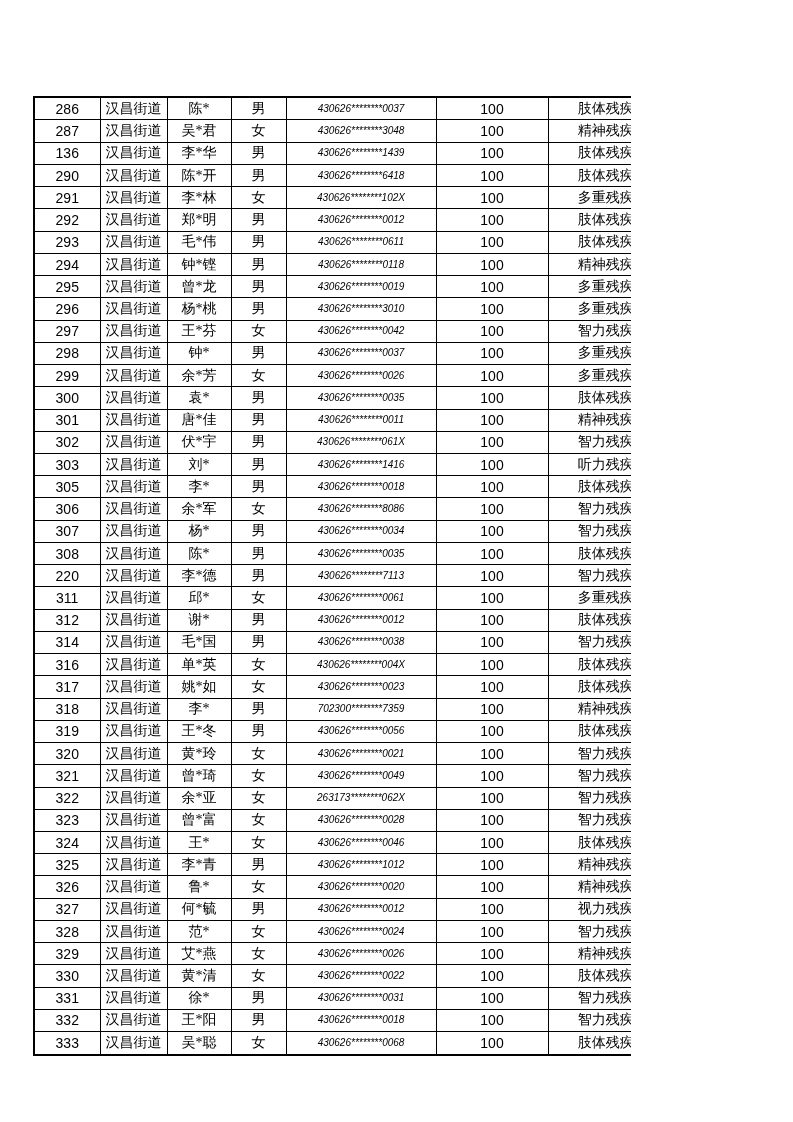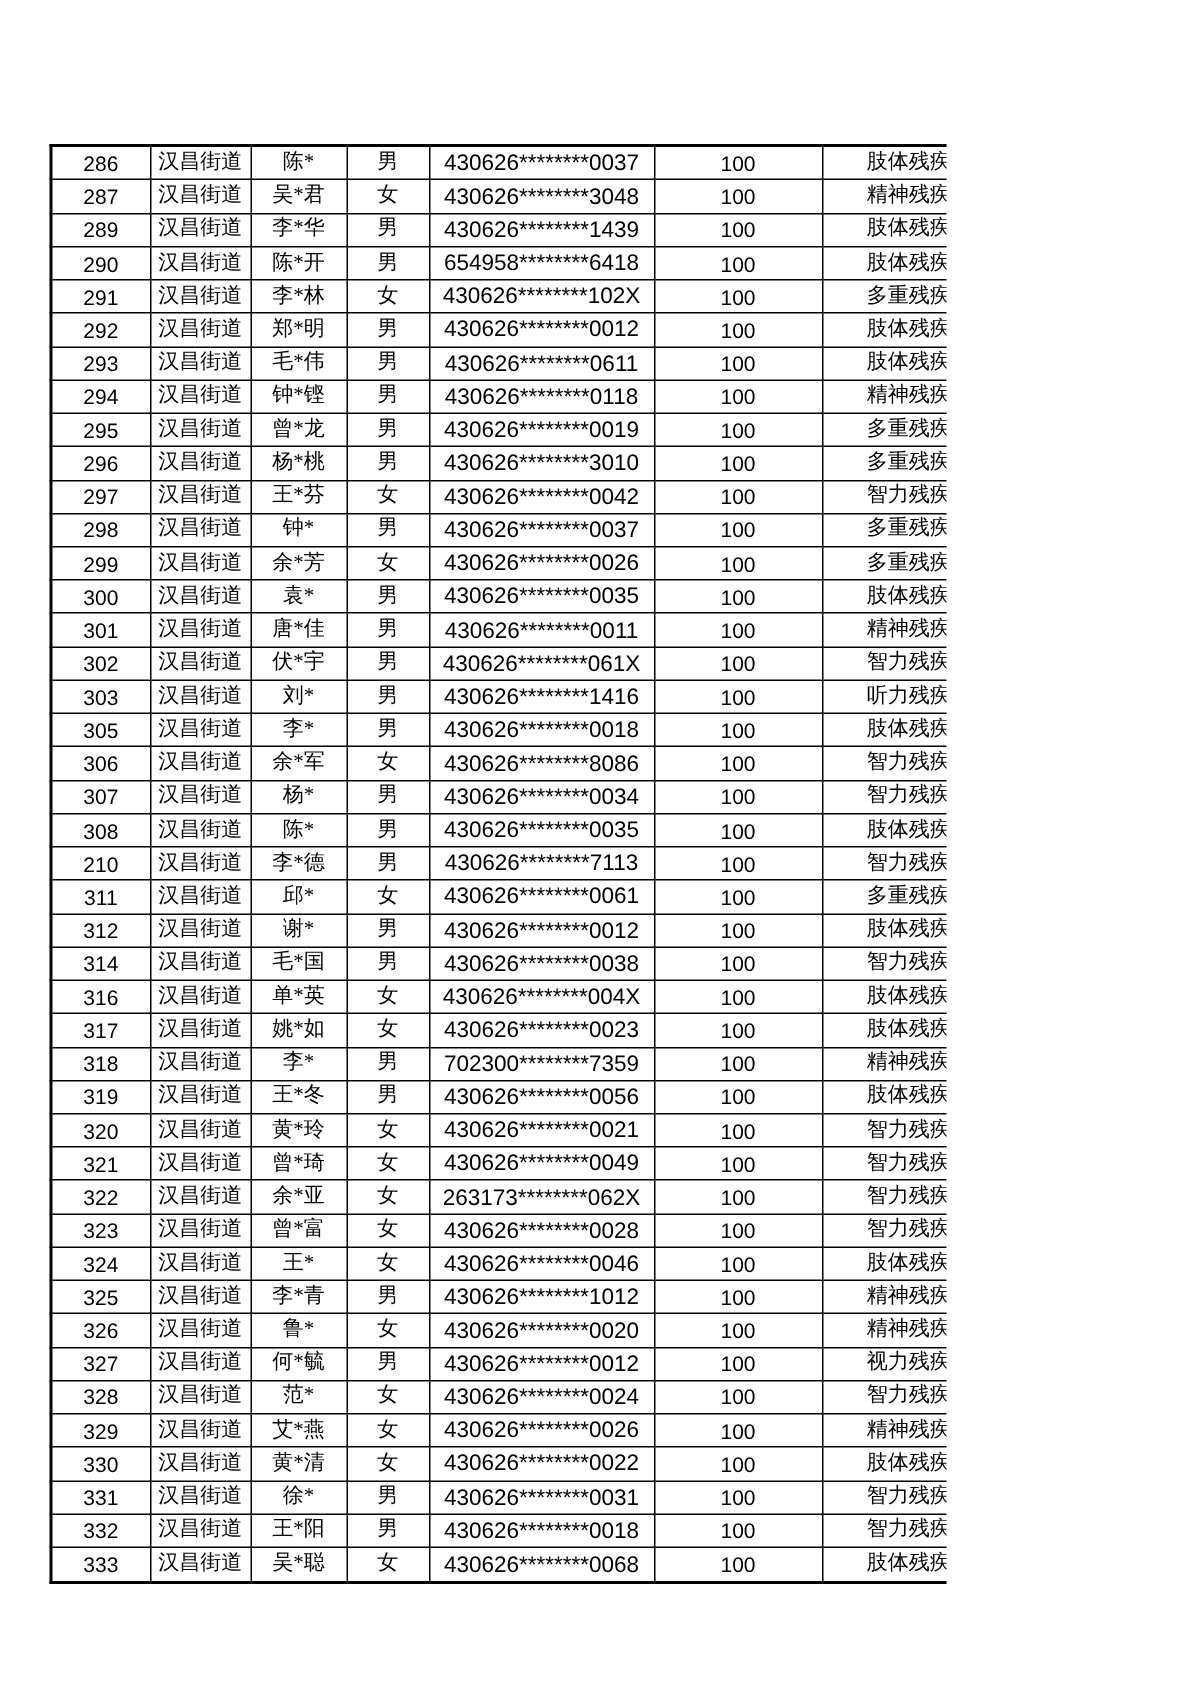--- a/index.html
+++ b/index.html
@@ -34,21 +34,22 @@
     color: #000000;
     line-height: 1;
   }
   
   td.col-seq, td.col-amount {
     font-family: "Liberation Sans", "DejaVu Sans", sans-serif;
     font-size: 14px;
   }
   td.col-id-number {
     font-family: "Liberation Sans", "DejaVu Sans", sans-serif;
-    font-size: 15px;
+    font-size: 10px;
+    font-style: italic;
   }
   
   td.col-street, td.col-name, td.col-gender, td.col-disability-type {
     font-family: "Liberation Serif", "DejaVu Serif", serif;
     font-size: 14px;
   }
 </style>
 </head>
 <body>
 
@@ -76,34 +77,34 @@
         <tr>
           <td class="col-seq">287</td>
           <td class="col-street">汉昌街道</td>
           <td class="col-name">吴*君</td>
           <td class="col-gender">女</td>
           <td class="col-id-number">430626********3048</td>
           <td class="col-amount">100</td>
           <td class="col-disability-type">精神残疾</td>
         </tr>
         <tr>
-          <td class="col-seq">289</td>
+          <td class="col-seq">136</td>
           <td class="col-street">汉昌街道</td>
           <td class="col-name">李*华</td>
           <td class="col-gender">男</td>
           <td class="col-id-number">430626********1439</td>
           <td class="col-amount">100</td>
           <td class="col-disability-type">肢体残疾</td>
         </tr>
         <tr>
           <td class="col-seq">290</td>
           <td class="col-street">汉昌街道</td>
           <td class="col-name">陈*开</td>
           <td class="col-gender">男</td>
-          <td class="col-id-number">654958********6418</td>
+          <td class="col-id-number">430626********6418</td>
           <td class="col-amount">100</td>
           <td class="col-disability-type">肢体残疾</td>
         </tr>
         <tr>
           <td class="col-seq">291</td>
           <td class="col-street">汉昌街道</td>
           <td class="col-name">李*林</td>
           <td class="col-gender">女</td>
           <td class="col-id-number">430626********102X</td>
           <td class="col-amount">100</td>
@@ -247,21 +248,21 @@
         <tr>
           <td class="col-seq">308</td>
           <td class="col-street">汉昌街道</td>
           <td class="col-name">陈*</td>
           <td class="col-gender">男</td>
           <td class="col-id-number">430626********0035</td>
           <td class="col-amount">100</td>
           <td class="col-disability-type">肢体残疾</td>
         </tr>
         <tr>
-          <td class="col-seq">210</td>
+          <td class="col-seq">220</td>
           <td class="col-street">汉昌街道</td>
           <td class="col-name">李*德</td>
           <td class="col-gender">男</td>
           <td class="col-id-number">430626********7113</td>
           <td class="col-amount">100</td>
           <td class="col-disability-type">智力残疾</td>
         </tr>
         <tr>
           <td class="col-seq">311</td>
           <td class="col-street">汉昌街道</td>

